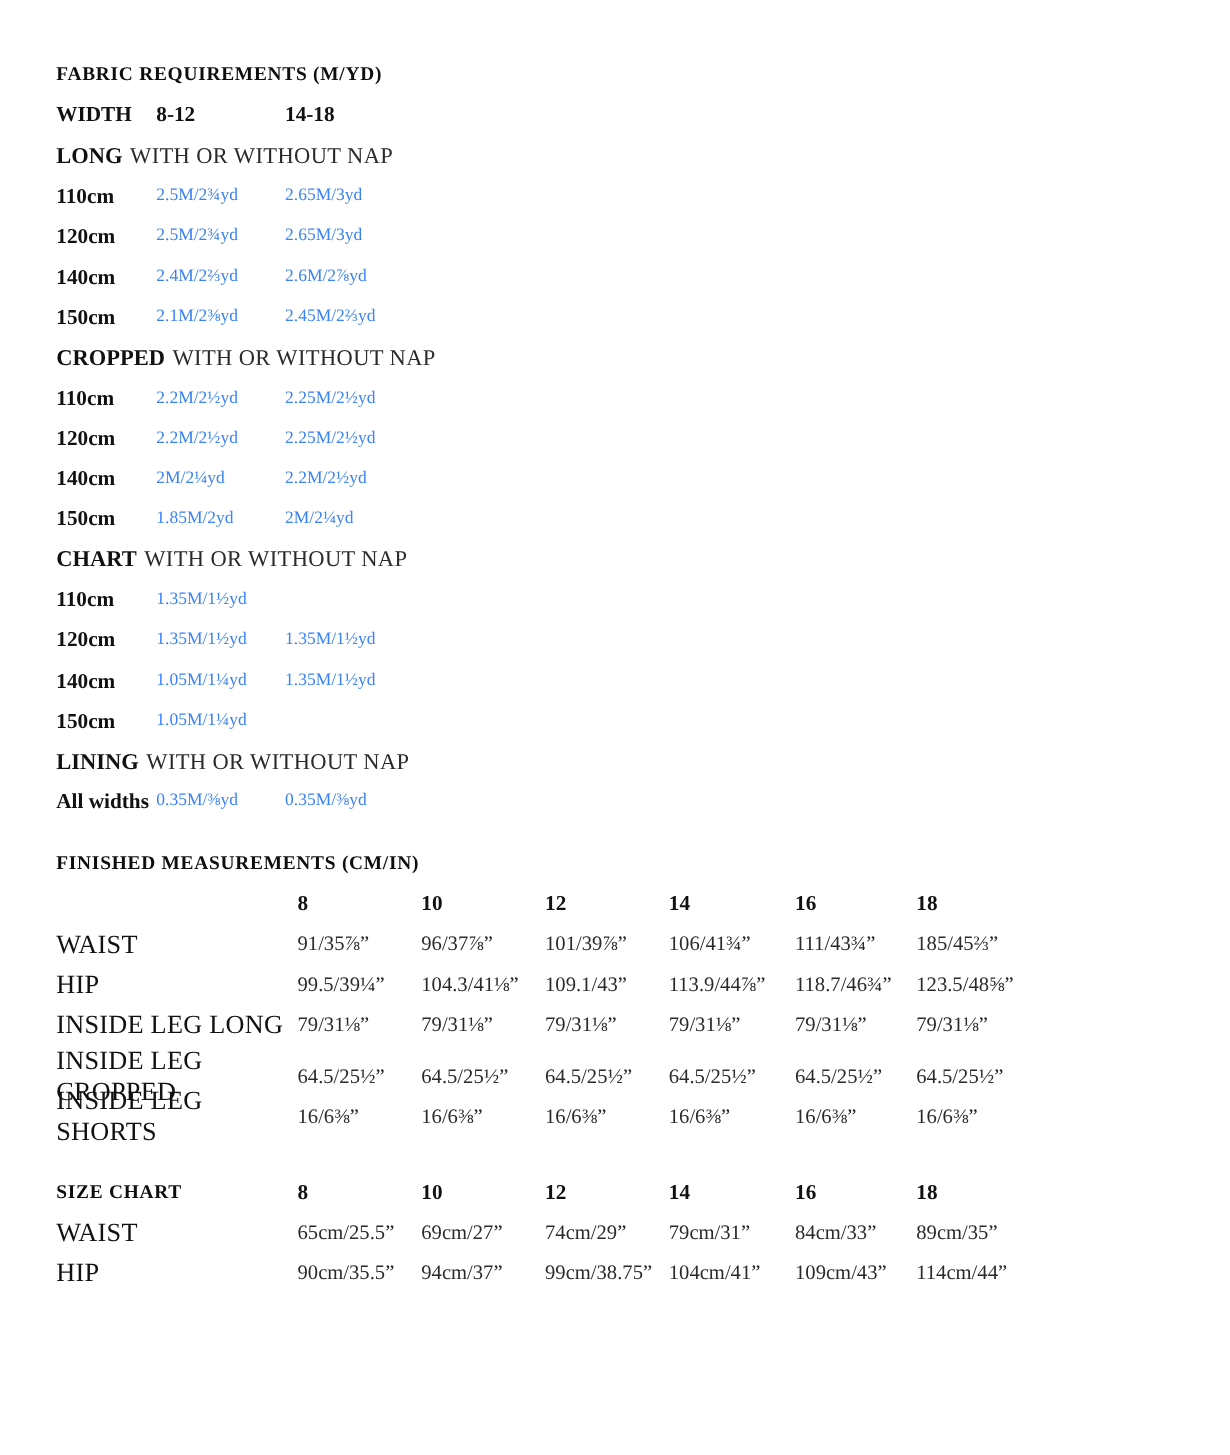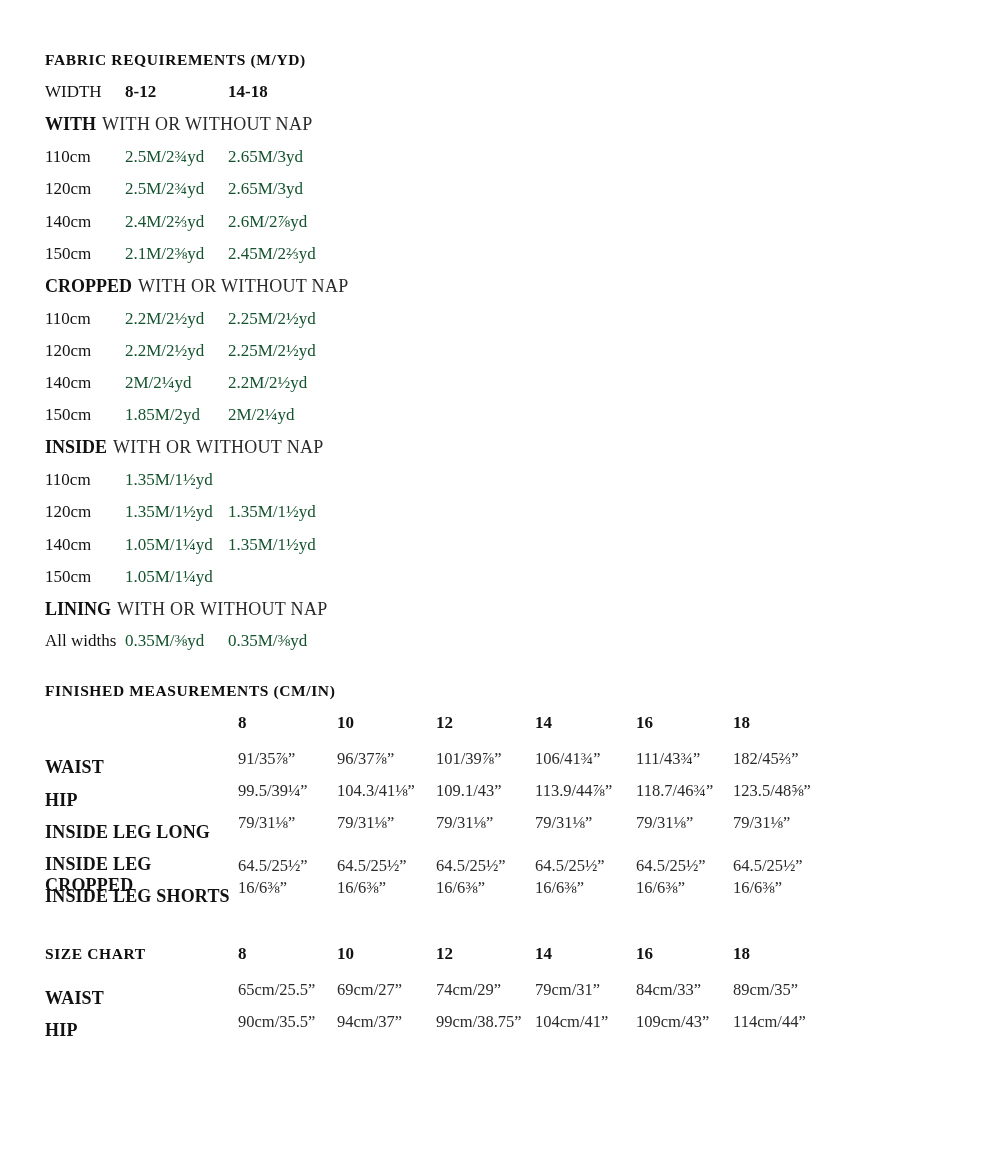--- a/index.html
+++ b/index.html
@@ -12,46 +12,46 @@
   .title-sans{
     font-family:Liberation Serif, serif;font-weight:bold;
     font-size:15.5px;letter-spacing:0.6px;color:#0e0e0e;
     height:32.3px;display:flex;align-items:center;
   }
   
   .frow{display:grid;grid-template-columns:80px 103px 1fr;height:32.3px;align-items:center;}
   .sechdr{height:32.3px;display:flex;align-items:center;font-size:18px;}
   .sechdr .bold{font-weight:bold;color:#111;margin-right:6px;}
   .sechdr .norm{font-weight:normal;color:#2a2a2a;letter-spacing:0.3px;}
-  .lbl{font-weight:normal;font-size:17px;color:#111;}
-  .val{font-size:17px;color:#14532d;}
+  .lbl{font-weight:bold;font-size:17px;color:#111;}
+  .val{font-size:14px;color:#3b82f6;}
   .boldval{font-weight:bold;font-size:17px;color:#111;}
   
   .mrow{display:grid;grid-template-columns:193px 99px 99px 99px 101px 97px 1fr;height:32.3px;align-items:center;}
-  .mlbl{font-weight:bold;font-size:18px;color:#111;letter-spacing:0.2px;margin-top:18px;}
+  .mlbl{font-weight:normal;font-size:21px;color:#111;letter-spacing:0.2px;}
   .msize{font-weight:bold;font-size:17px;color:#111;}
   .mval{font-size:16.5px;color:#2a2a2a;}
   .gap-finished{margin-top:17px;}
   .gap-sizechart{margin-top:37px;}
 </style>
 </head>
 <body>
 
 <div class="page">
 
   <div class="title-sans">FABRIC REQUIREMENTS (M/YD)</div>
 
   <div class="frow">
     <span class="lbl">WIDTH</span>
     <span class="boldval">8-12</span>
     <span class="boldval">14-18</span>
   </div>
 
   <div class="sechdr">
-    <span class="bold">WITH</span>
+    <span class="bold">LONG</span>
     <span class="norm">WITH OR WITHOUT NAP</span>
   </div>
   <div class="frow">
     <span class="lbl">110cm</span>
     <span class="val">2.5M/2¾yd</span>
     <span class="val">2.65M/3yd</span>
   </div>
   <div class="frow">
     <span class="lbl">120cm</span>
     <span class="val">2.5M/2¾yd</span>
@@ -87,21 +87,21 @@
     <span class="val">2M/2¼yd</span>
     <span class="val">2.2M/2½yd</span>
   </div>
   <div class="frow">
     <span class="lbl">150cm</span>
     <span class="val">1.85M/2yd</span>
     <span class="val">2M/2¼yd</span>
   </div>
 
   <div class="sechdr">
-    <span class="bold">INSIDE</span>
+    <span class="bold">CHART</span>
     <span class="norm">WITH OR WITHOUT NAP</span>
   </div>
   <div class="frow">
     <span class="lbl">110cm</span>
     <span class="val">1.35M/1½yd</span>
   </div>
   <div class="frow">
     <span class="lbl">120cm</span>
     <span class="val">1.35M/1½yd</span>
     <span class="val">1.35M/1½yd</span>
@@ -138,21 +138,21 @@
     <span class="msize">18</span>
   </div>
 
   <div class="mrow">
     <span class="mlbl">WAIST</span>
     <span class="mval">91/35⅞”</span>
     <span class="mval">96/37⅞”</span>
     <span class="mval">101/39⅞”</span>
     <span class="mval">106/41¾”</span>
     <span class="mval">111/43¾”</span>
-    <span class="mval">182/45⅔”</span>
+    <span class="mval">185/45⅔”</span>
   </div>
   <div class="mrow">
     <span class="mlbl">HIP</span>
     <span class="mval">99.5/39¼”</span>
     <span class="mval">104.3/41⅛”</span>
     <span class="mval">109.1/43”</span>
     <span class="mval">113.9/44⅞”</span>
     <span class="mval">118.7/46¾”</span>
     <span class="mval">123.5/48⅝”</span>
   </div>

